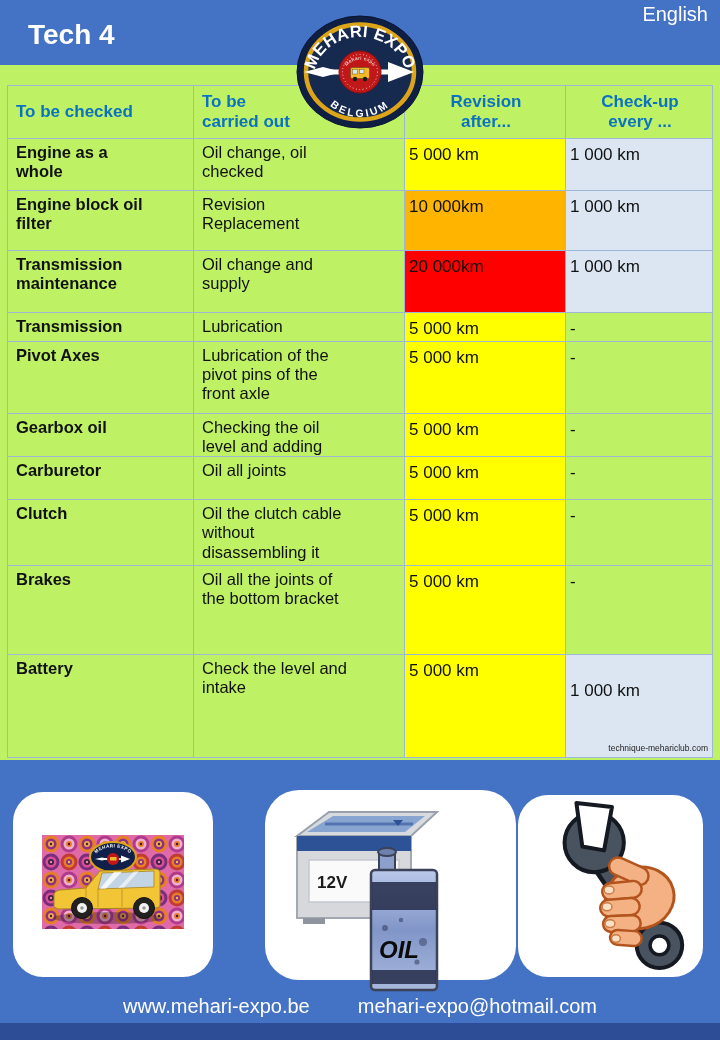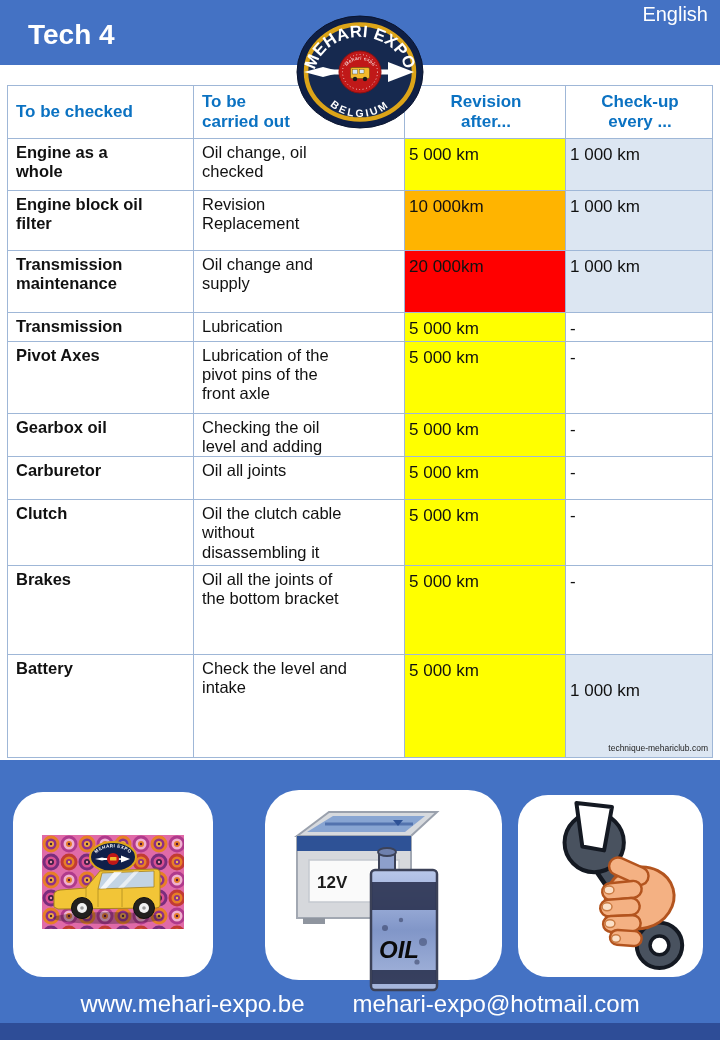--- a/index.html
+++ b/index.html
@@ -1,16 +1,16 @@
 <!DOCTYPE html>
 <html><head>
 <meta charset="utf-8">
 <style>
   html,body{margin:0;padding:0;background:#888;}
-  .slide{position:relative;width:720px;height:1040px;background:#ffffff;overflow:hidden;
+  .slide{position:relative;width:720px;height:1040px;background:#bef264;overflow:hidden;
          font-family:"Liberation Sans",sans-serif;}
   svg text{font-family:"Liberation Sans",sans-serif;}
 
   
   .top-band{position:absolute;left:0;top:0;width:720px;height:65px;background:#4472C4;}
   .page-title{position:absolute;left:28px;top:19px;color:#fff;font-size:28px;font-weight:bold;}
   .lang{position:absolute;right:12px;top:3px;color:#fff;font-size:20px;}
   .badge{position:absolute;left:296px;top:15px;width:128px;height:114px;z-index:6;}
 
   
@@ -28,27 +28,27 @@
   tr.hrow{height:53px}
   tr.r0{height:52px} tr.r1{height:60px} tr.r2{height:62px} tr.r3{height:29px} tr.r4{height:72px}
   tr.r5{height:43px} tr.r6{height:43px} tr.r7{height:66px} tr.r8{height:89px} tr.r9{height:103px}
   .src-note{position:absolute;right:4px;bottom:3px;font-size:8.5px;color:#222;white-space:nowrap;}
 
   
   .bottom{position:absolute;left:0;top:760px;width:720px;height:280px;background:#4472C4;}
   .strip{position:absolute;left:0;bottom:0;width:100%;height:17px;background:#2E4D97;}
   .card{position:absolute;background:#fff;border-radius:30px;}
   .card1{left:13px;top:32px;width:200px;height:185px;}
-  .card2{left:265px;top:30px;width:237px;height:190px;border-radius:34px;}
+  .card2{left:265px;top:30px;width:203px;height:190px;border-radius:34px;padding-left:48px;}
   .card3{left:518px;top:35px;width:185px;height:182px;}
   .photo{position:absolute;left:29px;top:43px;width:142px;height:94px;}
   .batt-svg{position:absolute;left:8px;top:12px;width:188px;height:200px;}
   .wrench-svg{position:absolute;left:4px;top:4px;width:180px;height:178px;}
   .footer{position:absolute;left:0;bottom:22px;width:100%;display:flex;justify-content:center;
-          gap:48px;color:#fff;font-size:24px;z-index:3;margin-top:24px;}
+          gap:48px;color:#fff;font-size:20px;z-index:3;margin-top:24px;}
 </style>
 </head>
 <body>
 
 <div class="slide">
 
   <div class="top-band">
     <div class="page-title">Tech 4</div>
     <div class="lang">English</div>
   </div>

